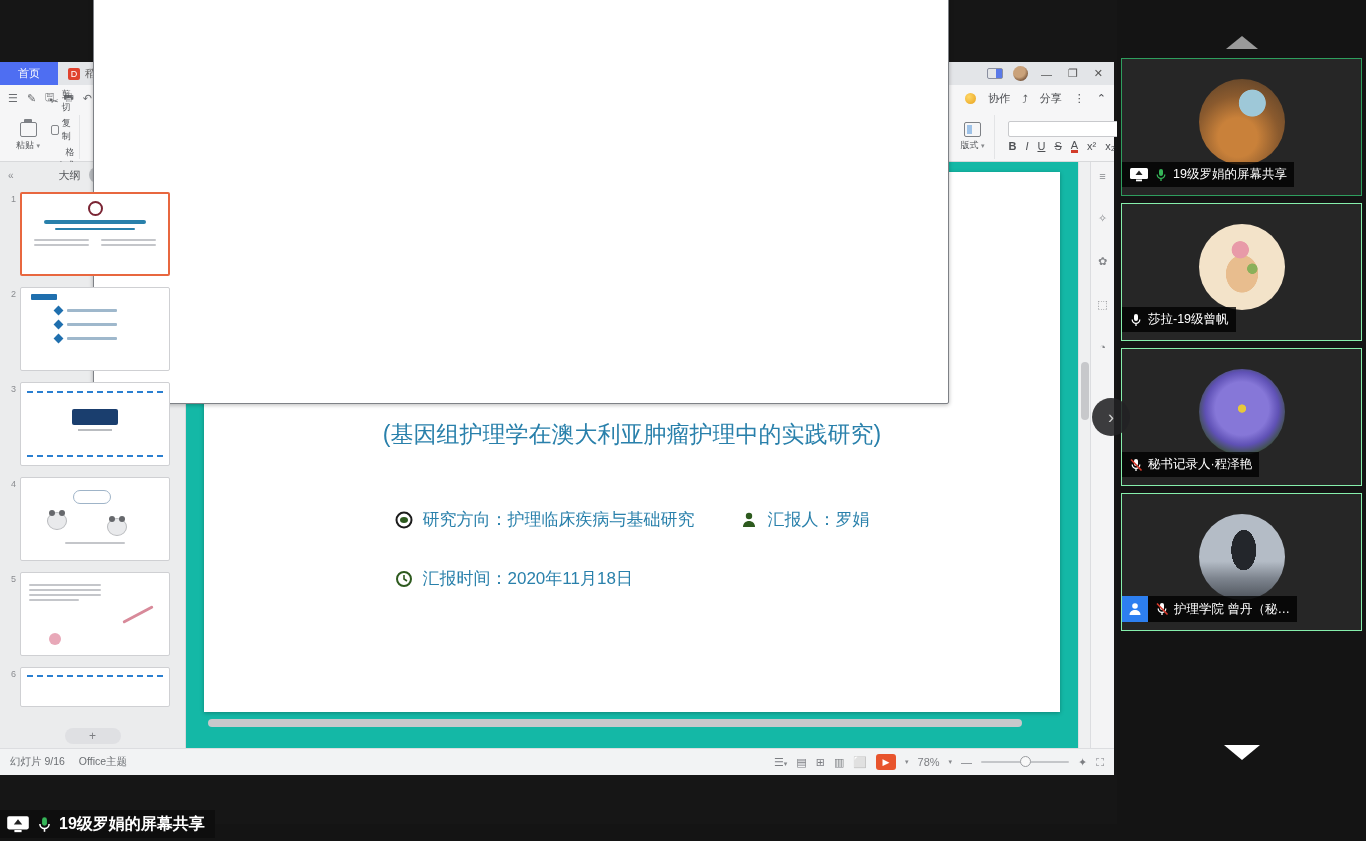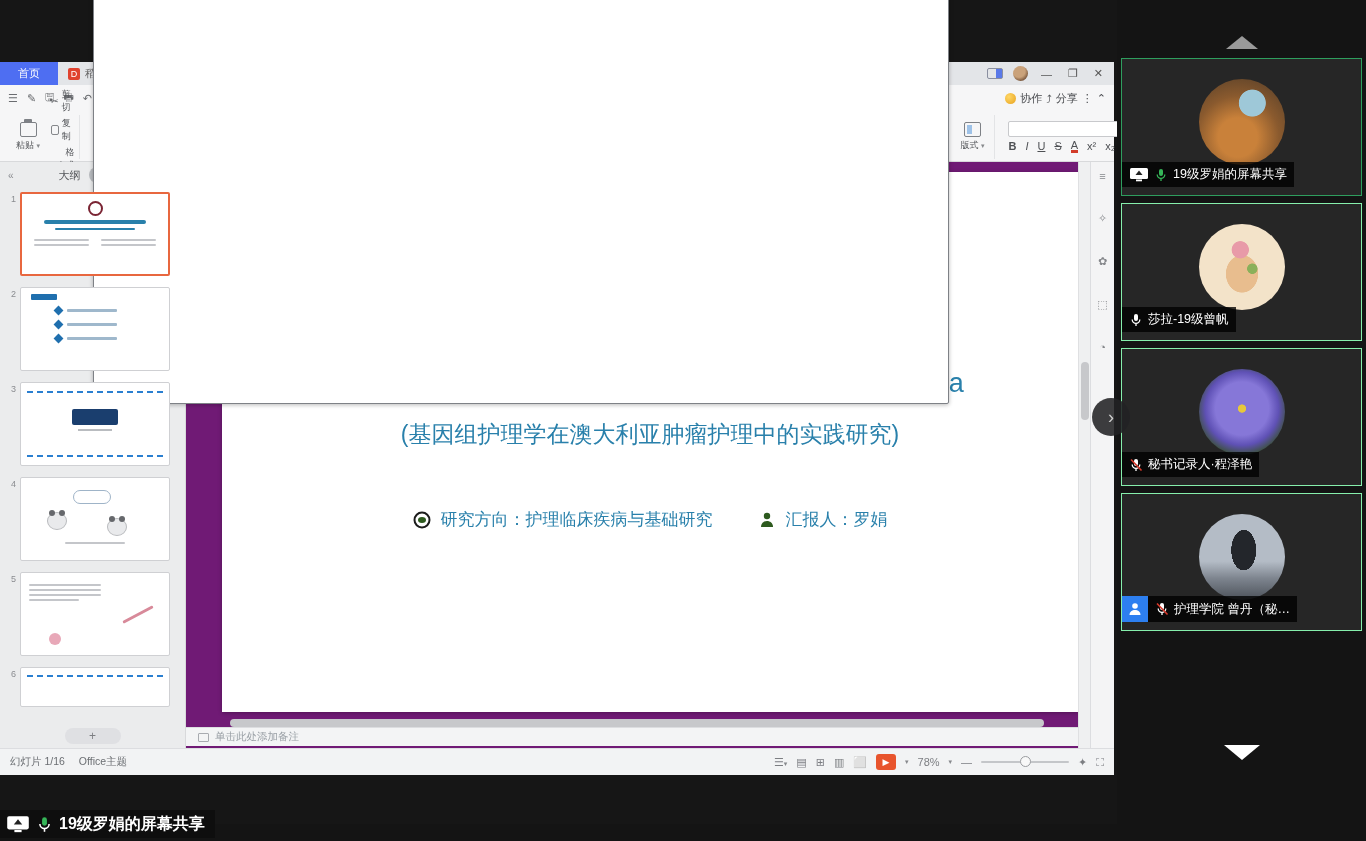--- a/index.html
+++ b/index.html
@@ -30,21 +30,21 @@
   .winbtn { font-size:11px; color:#555; padding:0 3px; }
 
   
   .menubar { height:27px; display:flex; align-items:center; font-size:11.5px; color:#3c3c3e; padding:0 8px; gap:13px; background:#f6f6f7; }
   .mb-icons { display:flex; gap:9px; align-items:center; color:#6a6c70; font-size:11px; }
   .glyph { display:inline-block; }
   .pill-home { background:#e8542d; color:#fff; border-radius:10px; padding:2px 13px; font-size:11.5px; }
   .menu-item { padding:2px 1px; }
   .search-pill { background:#ececee; border-radius:10px; height:18px; display:flex; align-items:center; gap:4px;
                  padding:0 10px; color:#9a9ca0; font-size:10.5px; min-width:112px; }
-  .menubar-right { margin-left:auto; display:flex; align-items:center; gap:4px; color:#4a4c50; font-size:11px; }
+  .menubar-right { margin-left:auto; display:flex; align-items:center; gap:12px; color:#4a4c50; font-size:11px; }
   .dot-gold { width:11px; height:11px; border-radius:50%; background:radial-gradient(circle at 35% 35%, #ffd766, #e8a21e); display:inline-block; }
   .share-glyph { color:#4a4c50; }
 
   
   .toolbar { height:50px; background:#f6f6f7; border-bottom:1px solid #d8d9db; display:flex; align-items:center;
              padding:2px 6px; gap:8px; }
   .tgroup { display:flex; align-items:center; gap:6px; height:44px; padding:0 5px; border-right:1px solid #e3e4e6; }
   .bigbtn { display:flex; flex-direction:column; align-items:center; justify-content:center; gap:2px; min-width:34px; }
   .bigbtn .lab { font-size:9px; color:#55575b; white-space:nowrap; }
   .box-ic { width:17px; height:15px; border:1.5px solid #7e8186; border-radius:2px; position:relative; }
@@ -94,21 +94,21 @@
   .panda { width:20px; height:18px; background:#e9eaec; border:1px solid #b9bbbe; border-radius:50%; position:absolute; }
   .panda::before,.panda::after { content:""; position:absolute; top:-3px; width:6px; height:6px; border-radius:50%; background:#66686c; }
   .panda::before { left:1px; } .panda::after { right:1px; }
   .bubble { position:absolute; width:38px; height:14px; border:1px solid #9fb4c8; border-radius:8px; background:#fff; }
   .t-pink { position:absolute; width:34px; height:3px; background:#d88a9a; border-radius:2px; transform:rotate(-28deg); }
   .t-pinkdot { position:absolute; width:12px; height:12px; background:#e8a8b8; border-radius:50%; }
   .add-slide { height:24px; display:flex; align-items:center; justify-content:center; }
   .add-pill { width:56px; height:16px; background:#dfe0e3; border-radius:8px; color:#7c7e82; font-size:12px;
               display:flex; align-items:center; justify-content:center; line-height:1; }
 
-  .canvas { flex:1; display:flex; flex-direction:column; align-items:flex-end; background:#701a75; min-width:0; }
+  .canvas { flex:1; display:flex; flex-direction:column; align-items:center; background:#14b8a6; min-width:0; }
   .slide { width:856px; height:540px; background:#fff; margin-top:10px; box-shadow:0 1px 4px rgba(0,0,0,.28);
            display:flex; flex-direction:column; align-items:center; }
   .logo { margin-top:40px; }
   .slide-title-en { margin-top:44px; font-size:27px; color:#2980ab; letter-spacing:.5px; }
   .slide-title-zh { margin-top:20px; font-size:23px; color:#2980ab; }
   .info-grid { margin-top:58px; display:grid; grid-template-columns:345px auto; row-gap:36px; column-gap:0;
                font-size:17px; color:#2980ab; }
   .info-item { display:flex; align-items:center; gap:10px; }
   .info-ic { color:#2d5a1e; flex:0 0 auto; display:flex; }
   .h-scroll { width:848px; height:8px; margin-top:7px; }
@@ -446,46 +446,51 @@
             </div>
             <div class="info-item">
               <span class="info-ic">
                 <svg width="18" height="18" viewBox="0 0 18 18" fill="#2d5a1e">
                     <circle cx="9" cy="5" r="3.2"></circle>
                     <path d="M3 16c0-4 3-6 6-6s6 2 6 6z"></path>
                   </svg>
               </span>
               <span>汇报人：罗娟</span>
             </div>
+            <div class="info-item">
+              <span class="info-ic">
+                <svg width="18" height="18" viewBox="0 0 18 18">
+                    <circle cx="9" cy="9" r="7" fill="none" stroke="#2d5a1e" stroke-width="2"></circle>
+                    <path d="M9 5v4l3 2" fill="none" stroke="#2d5a1e" stroke-width="1.6"></path>
+                  </svg>
+              </span>
+              <span>汇报时间：2020年11月18日</span>
+            </div>
           </div>
         </div>
         <div class="h-scroll">
             <div class="h-thumb"></div>
           </div>
-        <div class="notes-bar">
-          <span class="notes-ic"></span>
-          <span>单击此处添加备注</span>
-        </div>
       </div>
 
       <div class="v-scroll">
           <div class="v-thumb"></div>
         </div>
 
       <div class="right-rail">
         <span>≡</span>
         <span>✧</span>
         <span>✿</span>
         <span>⬚</span>
         <span>◔</span>
       </div>
     </div>
 
     <div class="statusbar">
-      <span>幻灯片 1/16</span>
+      <span>幻灯片 9/16</span>
       <span>Office主题</span>
       <div class="sb-right">
         <span>☰<span class="caret">▾</span></span>
         <span>▤</span>
         <span>⊞</span>
         <span>▥</span>
         <span>⬜</span>
         <span class="play-btn">▶</span>
         <span class="caret">▾</span>
         <span>78%</span>

